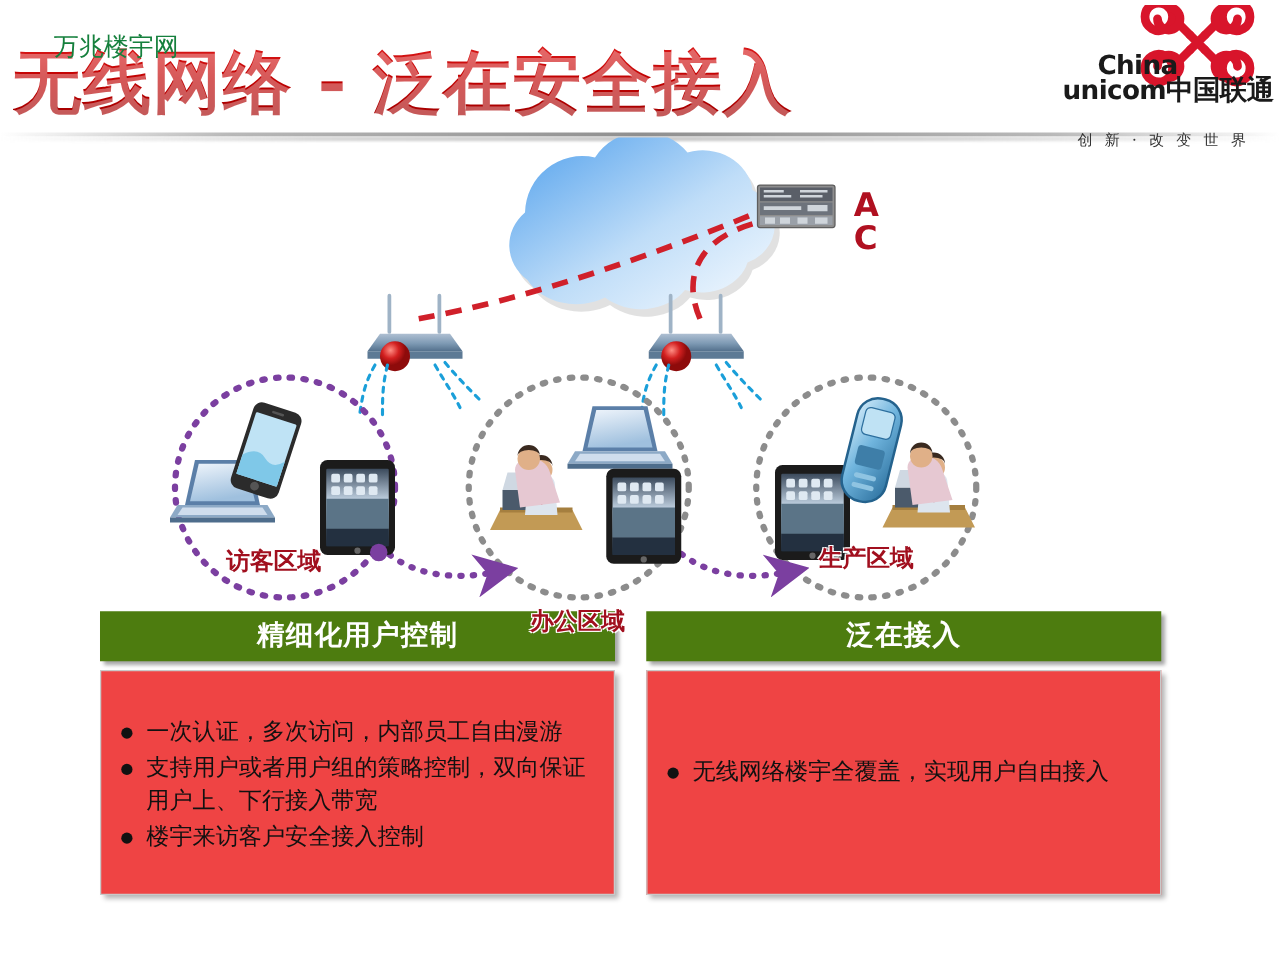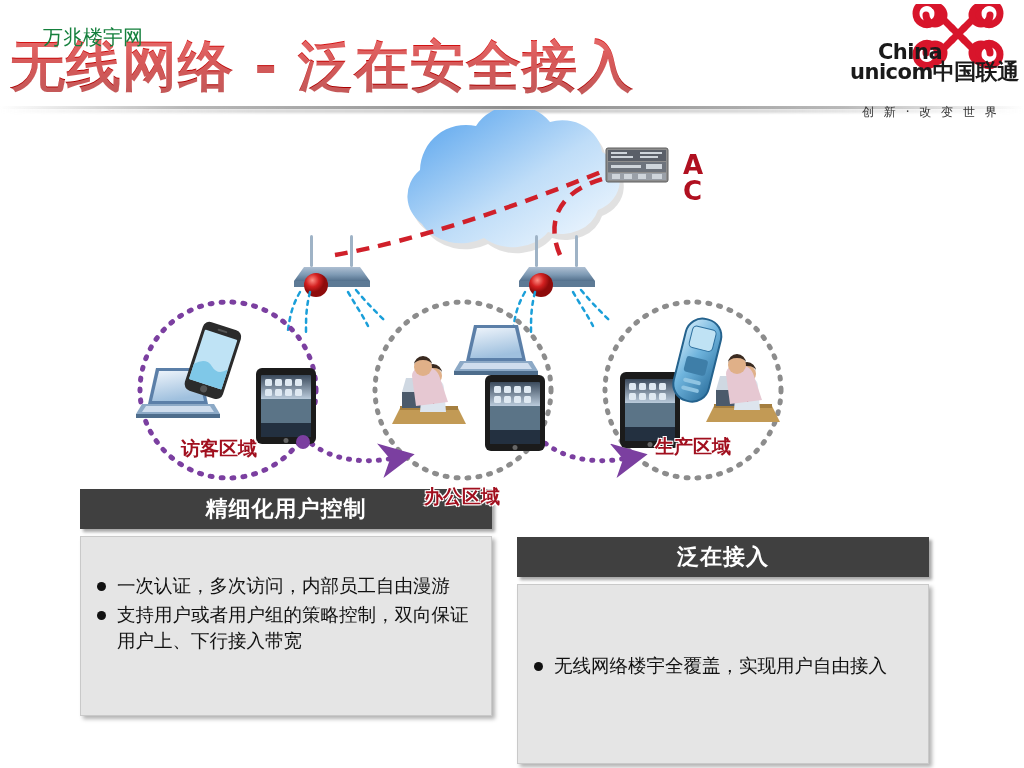--- a/index.html
+++ b/index.html
@@ -60,30 +60,30 @@
   
   .zone-label{
     position:absolute;font-size:19px;font-weight:bold;color:#a10f1e;
     white-space:nowrap;z-index:6;
     text-shadow:1px 1px 0 #fff,-1px 1px 0 #fff,1px -1px 0 #fff,-1px -1px 0 #fff;
   }
 
   
   .panel{position:absolute;top:489px;width:412px;}
   .panel.left{left:80px;}
-  .panel.right{left:517px;margin-top:48px;}
+  .panel.right{left:517px;}
   .panel-head{
     height:40px;line-height:40px;text-align:center;
-    background:#404040;color:#fff;font-size:22px;font-weight:bold;
+    background:#4d7c0f;color:#fff;font-size:22px;font-weight:bold;
     box-shadow:3px 3px 3px rgba(0,0,0,.35);
     letter-spacing:1px;
   }
   .panel-body{
     margin-top:7px;height:178px;
-    background:#e5e5e5;border:1px solid #c9c9c9;
+    background:#ef4444;border:1px solid #c9c9c9;
     box-shadow:3px 3px 4px rgba(0,0,0,.3);
     padding:0;position:relative;
   }
   .panel-body.left-body ul{margin:0;padding:36px 10px 0 14px;}
   .panel-body.right-body ul{margin:0;padding:68px 10px 0 14px;}
   .panel-body ul{list-style:none;}
   .panel-body li{
     position:relative;padding-left:22px;margin-bottom:3px;
     font-size:18.5px;line-height:26px;color:#111;
   }
@@ -369,20 +369,21 @@
   <div class="zone-label" style="left:181px;top:436px;">访客区域</div>
   <div class="zone-label" style="left:424px;top:440px;margin-top:44px;">办公区域</div>
   <div class="zone-label" style="left:655px;top:434px;">生产区域</div>
 
   <div class="panel left">
     <div class="panel-head">精细化用户控制</div>
     <div class="panel-body left-body">
       <ul>
         <li>一次认证，多次访问，内部员工自由漫游</li>
         <li>支持用户或者用户组的策略控制，双向保证用户上、下行接入带宽</li>
+        <li>楼宇来访客户安全接入控制</li>
       </ul>
     </div>
   </div>
 
   <div class="panel right">
     <div class="panel-head">泛在接入</div>
     <div class="panel-body right-body">
       <ul>
         <li>无线网络楼宇全覆盖，实现用户自由接入</li>
       </ul>

